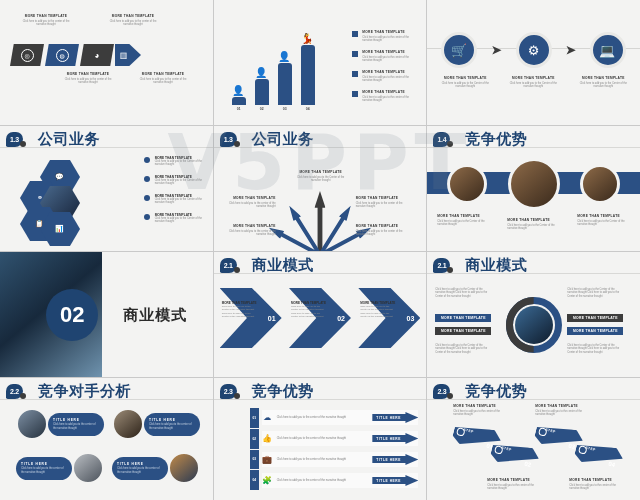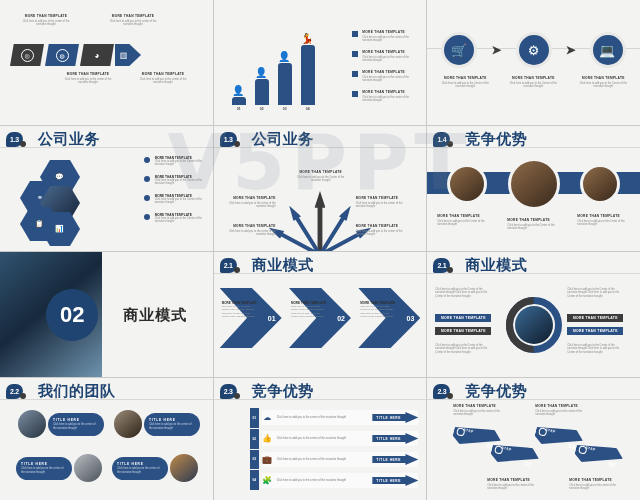--- a/index.html
+++ b/index.html
@@ -466,21 +466,21 @@
     <div class="pill b" style="position:absolute;left:8px;top:62px;width:56px;">MORE THAN TEMPLATE</div>
     <div class="pill g" style="position:absolute;left:8px;top:75px;width:56px;">MORE THAN TEMPLATE</div>
     <div class="pill g" style="position:absolute;left:140px;top:62px;width:56px;">MORE THAN TEMPLATE</div>
     <div class="pill b" style="position:absolute;left:140px;top:75px;width:56px;">MORE THAN TEMPLATE</div>
   </div>
 
   <div class="slide">
     <div class="hdr">
       <span class="badge">2.2</span>
       <span class="dot"></span>
-      <span class="htitle">我们的团队</span>
+      <span class="htitle">竞争对手分析</span>
     </div>
     <div class="hline"></div>
     <div class="pcard" style="left:16px;top:32px;">
       <div class="ph" style="background:linear-gradient(140deg,#7d8fa3,#26323f);"></div>
       <div class="body">
         <div class="t">TITLE    HERE</div>
         <div class="d">Click here to add  you to the center of the  narrative thought</div>
       </div>
     </div>
     <div class="pcard" style="left:112px;top:32px;">

